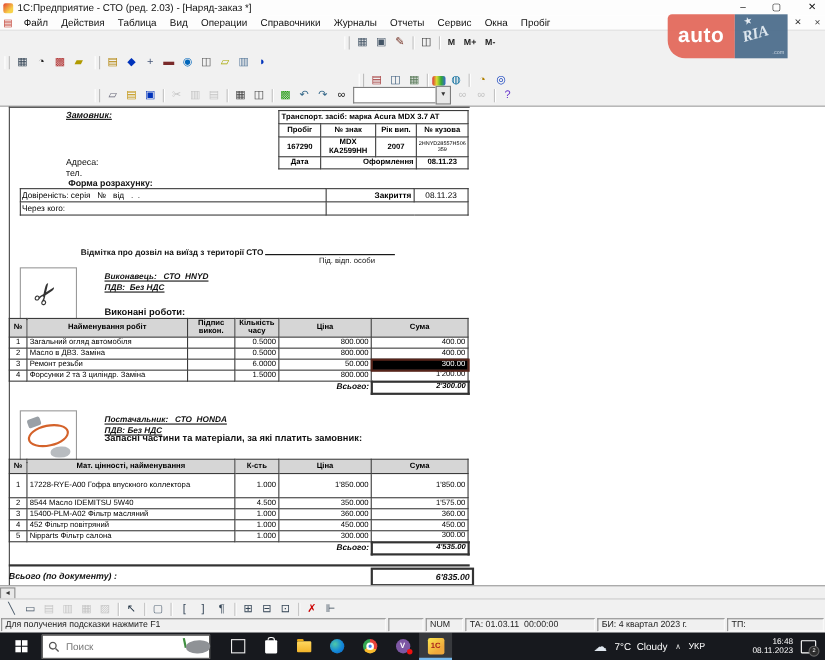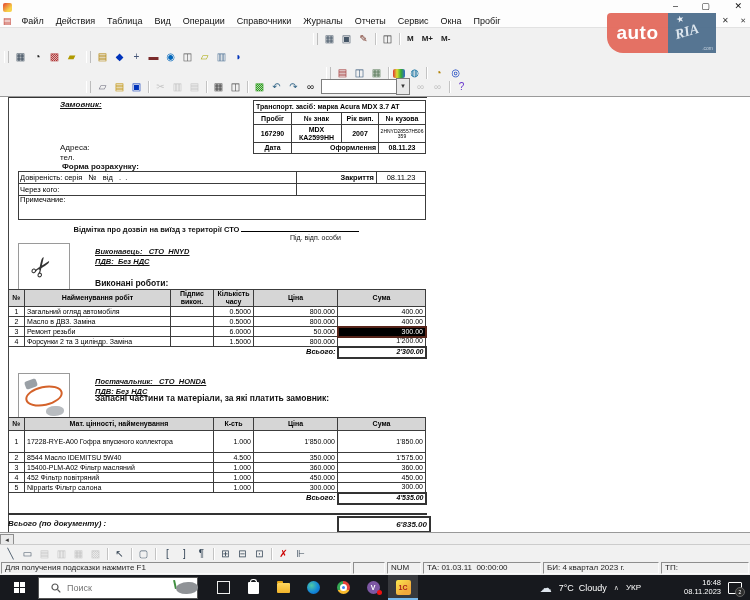--- a/index.html
+++ b/index.html
@@ -74,21 +74,21 @@
   .scrollbtn{position:absolute;left:0;top:1px;width:12px;height:10px;border:1px solid #8e8e8e;background:#e9e9e9;font-size:7px;line-height:10px;text-align:center;color:#333;cursor:pointer;}
   .drawbar{position:absolute;top:544px;left:0;right:0;height:17px;background:#f1f1f1;border-top:1px solid #ccc;display:flex;align-items:center;padding-left:2px;}
   .statusbar{position:absolute;top:561px;left:0;right:0;height:14px;background:#f0f0f0;display:flex;font-size:8px;color:#222;}
   .scell{border:1px solid;border-color:#8e8e8e #fafafa #fafafa #8e8e8e;margin:1px;padding:0 3px;line-height:10px;overflow:hidden;white-space:pre;}
   .sc-hint{flex:1;} .sc-sm{width:24px;} .sc-num{width:26px;} .sc-ta{width:110px;} .sc-bi{width:108px;} .sc-tp{width:80px;}
   
   .taskbar{position:absolute;top:575px;left:0;right:0;height:25px;background:#17191e;display:flex;align-items:center;}
   .startbtn{width:38px;height:25px;display:flex;align-items:center;justify-content:center;cursor:pointer;}
   .win{display:grid;grid-template-columns:5px 5px;grid-template-rows:5px 5px;gap:1px;}
   .win span{background:#fff;}
-  .searchbox{width:146px;height:20px;background:#fff;border:1px solid #555;display:flex;align-items:center;padding-left:12px;gap:4px;}
+  .searchbox{width:146px;height:20px;background:#fff;border:1px solid #555;display:flex;align-items:center;padding-left:5px;gap:4px;}
   .searchbox input{border:none;outline:none;font-size:9px;width:90px;font-family:"Liberation Sans",sans-serif;color:#444;background:transparent;}
   .manatee{position:relative;margin-left:-24px;width:26px;height:16px;z-index:3;}
   .manatee .bodyblob{position:absolute;left:2px;top:2px;width:22px;height:12px;background:#8f9296;border-radius:60% 45% 55% 50%;}
   .manatee .sprig{position:absolute;left:0;top:0;width:2px;height:9px;background:#3f8f3f;transform:rotate(-12deg);}
   .tk{width:30px;height:25px;display:flex;align-items:center;justify-content:center;cursor:pointer;position:relative;}
   .tk.active{background:rgba(255,255,255,.14);box-shadow:inset 0 -2px 0 #76b9ed;}
   .tv{width:11px;height:11px;border:1px solid #eee;}
   .st{width:11px;height:12px;background:#fff;border-radius:1px;position:relative;}
   .st::before{content:'';position:absolute;top:-3px;left:2px;width:5px;height:3px;border:1px solid #fff;border-bottom:none;border-radius:3px 3px 0 0;}
   .fx{width:13px;height:10px;background:linear-gradient(180deg,#ffd75e,#f2b42a);border-radius:1px;position:relative;}
@@ -117,20 +117,21 @@
   .wm-ria .comtxt{position:absolute;right:3px;bottom:2px;color:#c5d2de;font-size:5px;}
   .wm-close{position:absolute;top:16px;left:722px;font-size:8px;color:#333;z-index:61;cursor:pointer;}
 </style>
 </head>
 <body>
 
 <div id="screen">
 
   <div class="titlebar">
     <span class="appicon"></span>
+    <span>1С:Предприятие - СТО (ред. 2.03) - [Наряд-заказ *]</span>
     <span class="wctl" style="position:absolute;right:72px;top:1px">–</span>
     <span class="wctl" style="position:absolute;right:40px;top:1px">▢</span>
     <span class="wctl" style="position:absolute;right:8px;top:1px">✕</span>
   </div>
 
   <div class="menubar">
     <span class="docicon">▤</span>
     <span style="display:flex">
         <span class="mitem">Файл</span>
         <span class="mitem">Действия</span>
@@ -268,23 +269,20 @@
       <tbody>
           <tr class="r1">
         <td class="pre">Довіреність: серія   №   від   .  .</td>
         <td class="b" style="text-align:right;padding-right:2px">Закриття</td>
         <td style="text-align:center">08.11.23</td>
       </tr>
       <tr class="r2">
         <td>Через кого:</td>
         <td colspan="2"></td>
       </tr>
-      <tr class="r3">
-        <td colspan="3">Примечание:</td>
-      </tr>
     </tbody>
       </table>
 
     <div class="dlbl b" style="left:8px;top:126px;width:417px;text-align:center;font-size:7.5px">
       <span>Відмітка про дозвіл на виїзд з території СТО</span>
       <span class="permitline"></span>
     </div>
     <div class="dlbl" style="left:290px;top:137px;font-size:7px">Під. відп. особи</div>
 
     <div class="iconbox" style="top:146px">

